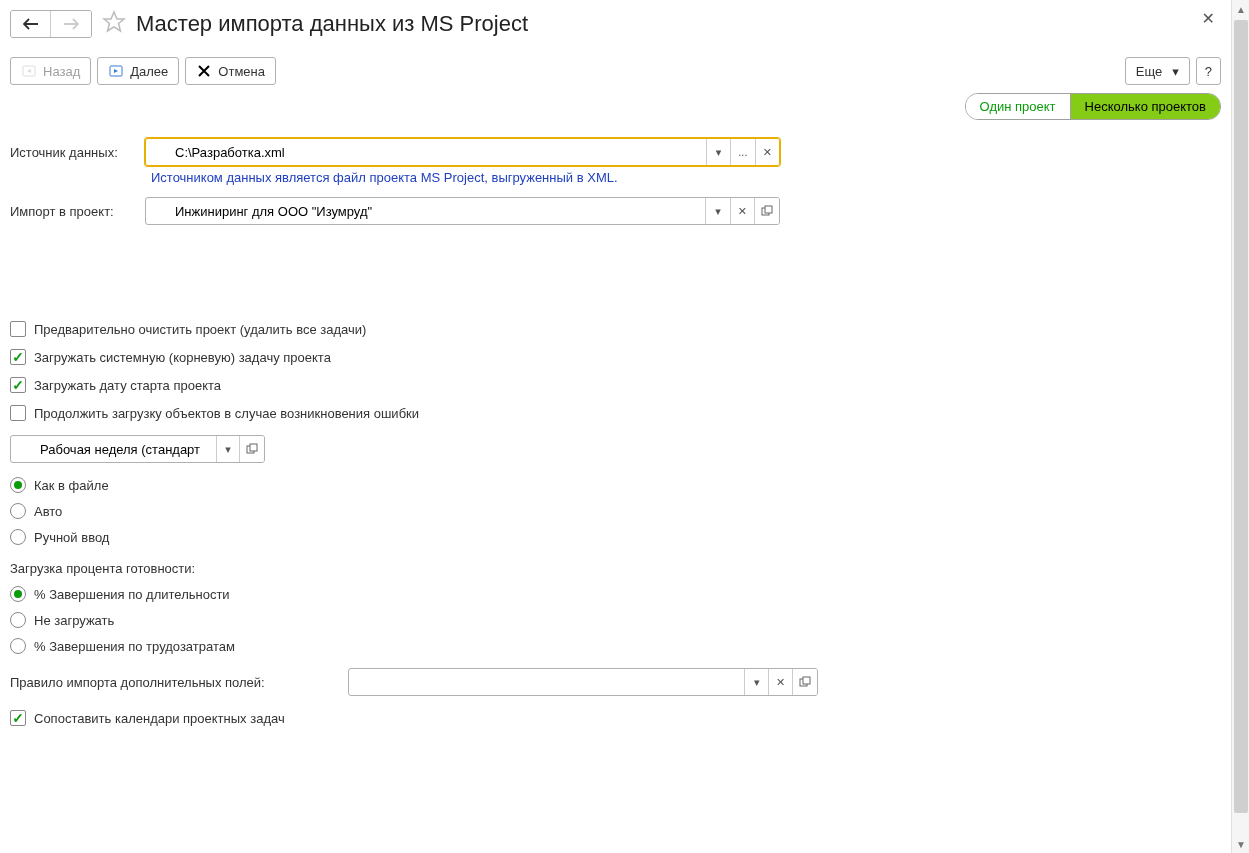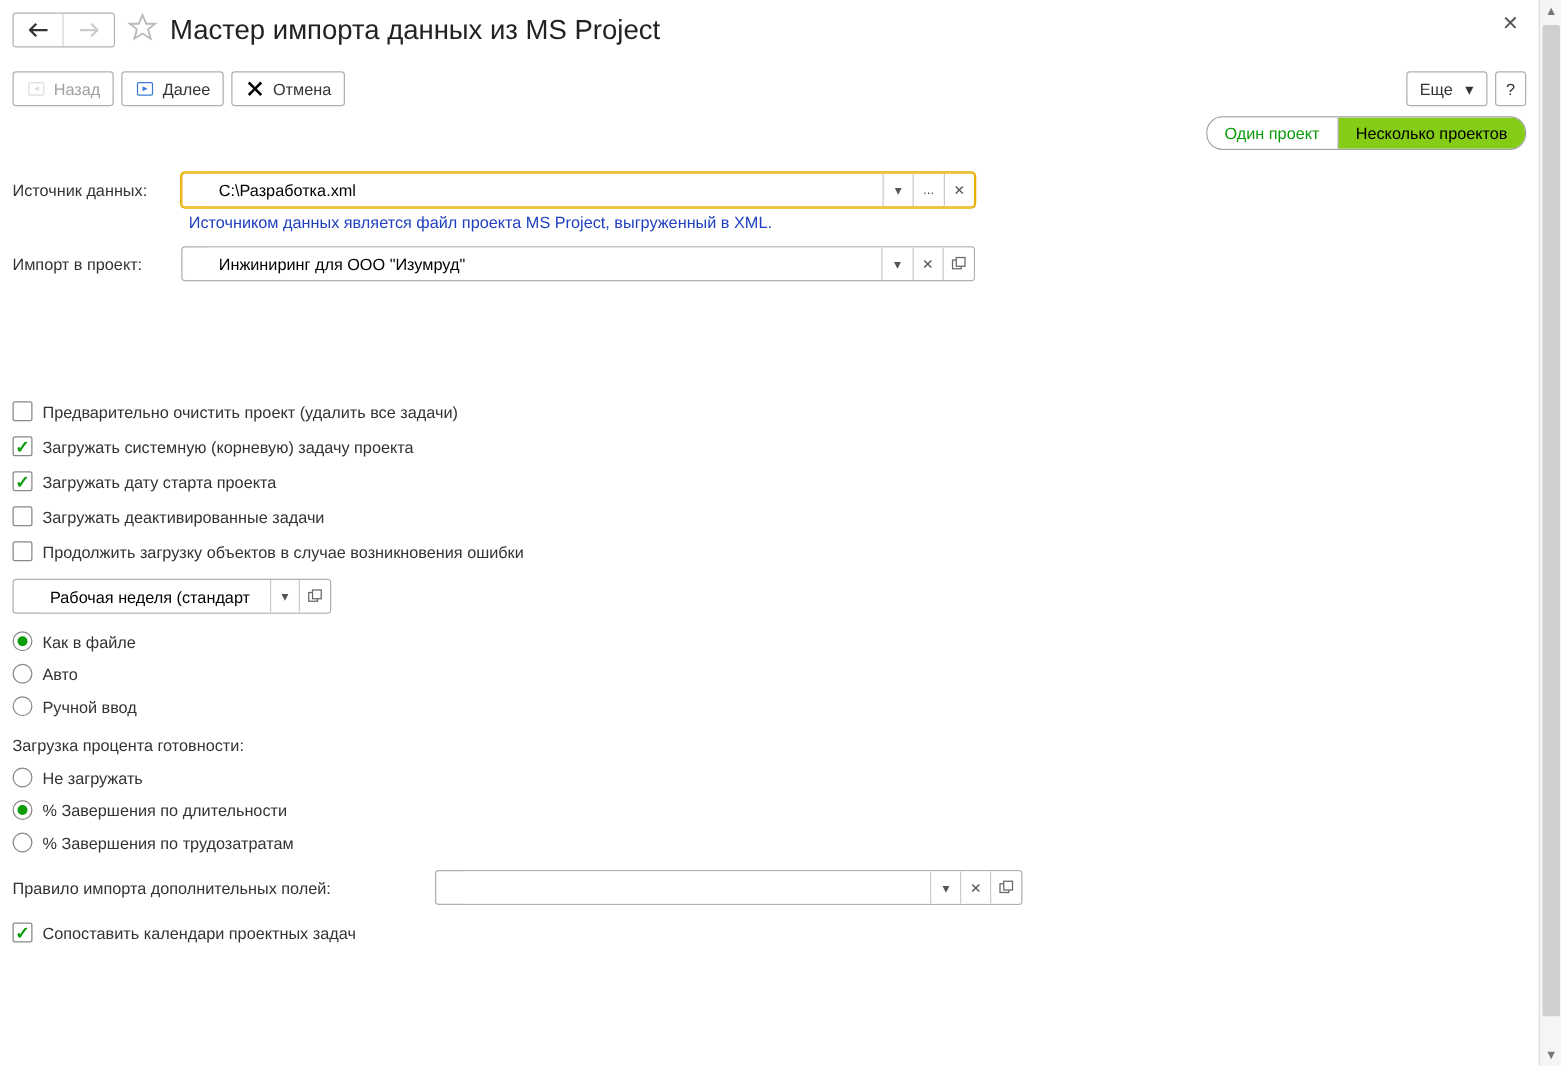--- a/index.html
+++ b/index.html
@@ -179,24 +179,20 @@
   <div class="cb-row">
     <span class="cb checked"></span>
     <span>Загружать системную (корневую) задачу проекта</span>
   </div>
   <div class="cb-row">
     <span class="cb checked"></span>
     <span>Загружать дату старта проекта</span>
   </div>
   <div class="cb-row">
     <span class="cb"></span>
-    <span>Загружать деактивированные задачи</span>
-  </div>
-  <div class="cb-row">
-    <span class="cb"></span>
     <span>Продолжить загрузку объектов в случае возникновения ошибки</span>
   </div>
 
   <div class="inline-field">
     <div class="input-group ig-sm">
       <input value="Рабочая неделя (стандарт" style="">
       <button class="ig-btn">
             <span>▾</span>
           </button>
       <button class="ig-btn">
@@ -216,26 +212,26 @@
     <span class="rb"></span>
     <span>Авто</span>
   </div>
   <div class="rb-row">
     <span class="rb"></span>
     <span>Ручной ввод</span>
   </div>
 
   <div class="group-label">Загрузка процента готовности:</div>
   <div class="rb-row">
-    <span class="rb"></span>
-    <span>Не загружать</span>
-  </div>
-  <div class="rb-row">
     <span class="rb checked"></span>
     <span>% Завершения по длительности</span>
+  </div>
+  <div class="rb-row">
+    <span class="rb"></span>
+    <span>Не загружать</span>
   </div>
   <div class="rb-row">
     <span class="rb"></span>
     <span>% Завершения по трудозатратам</span>
   </div>
 
   <div class="inline-field">
     <div class="lbl" style="width:338px">Правило импорта дополнительных полей:</div>
     <div class="input-group ig-md">
       <input value="" style="">

